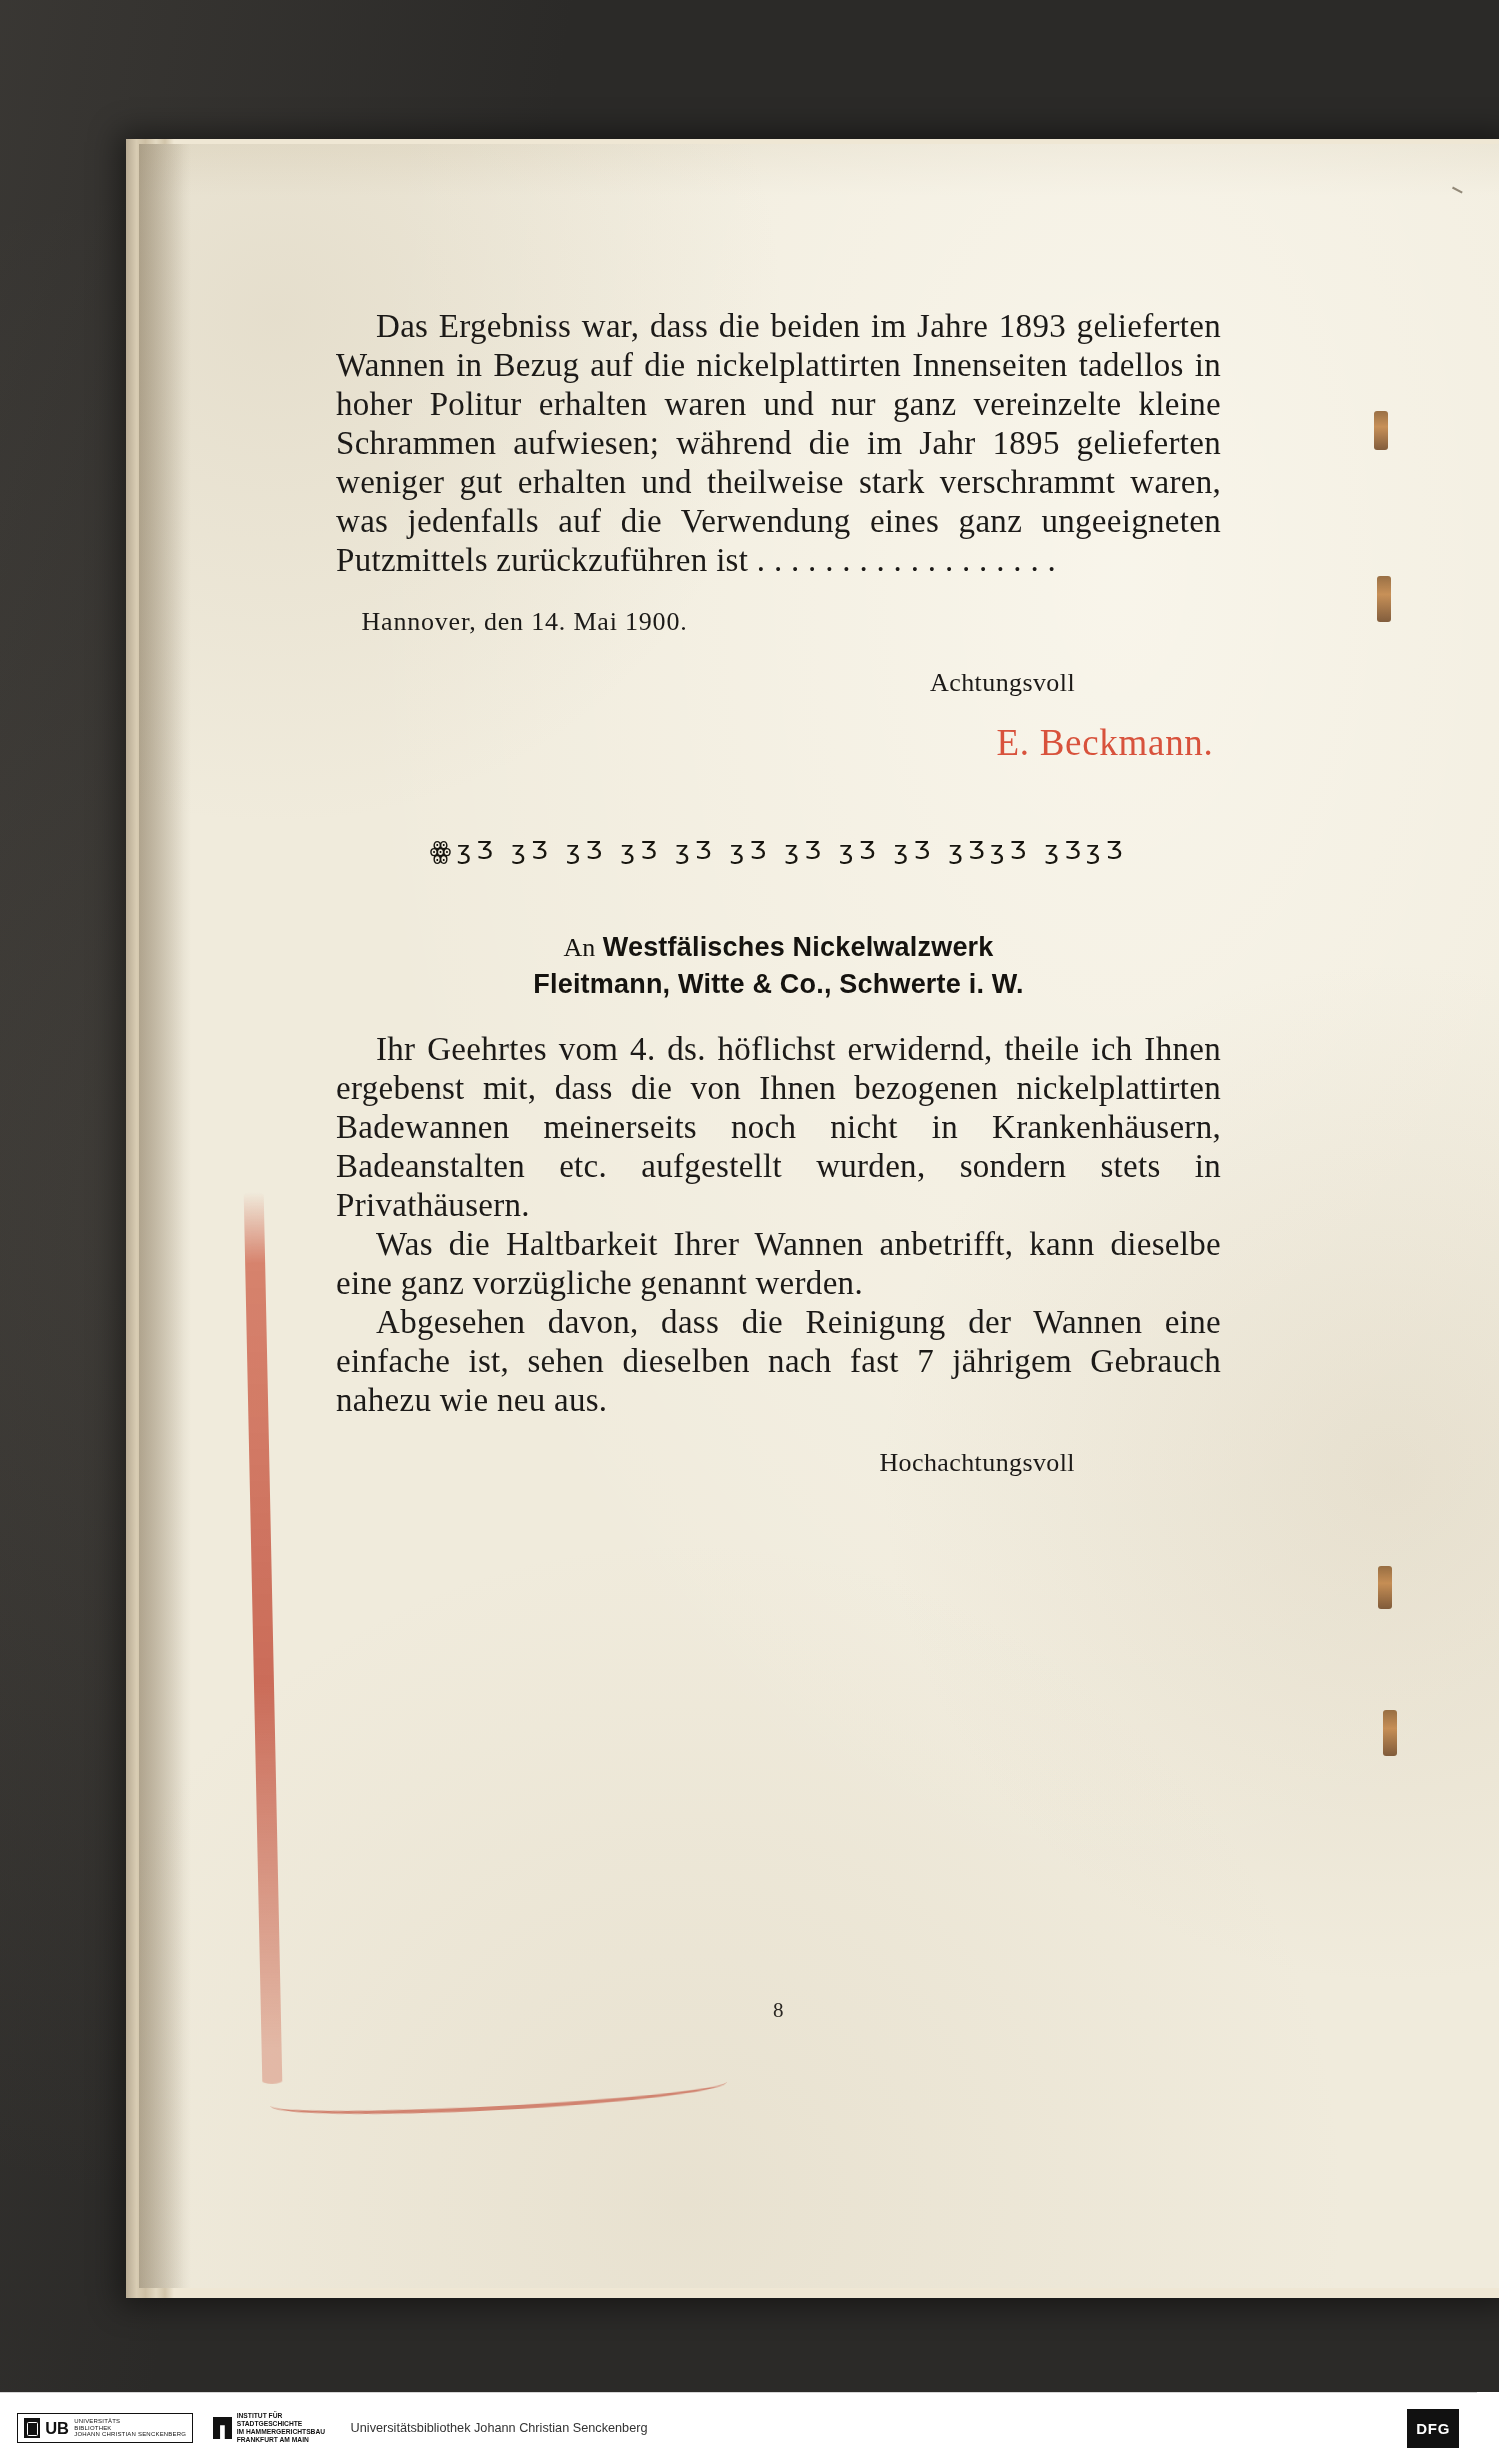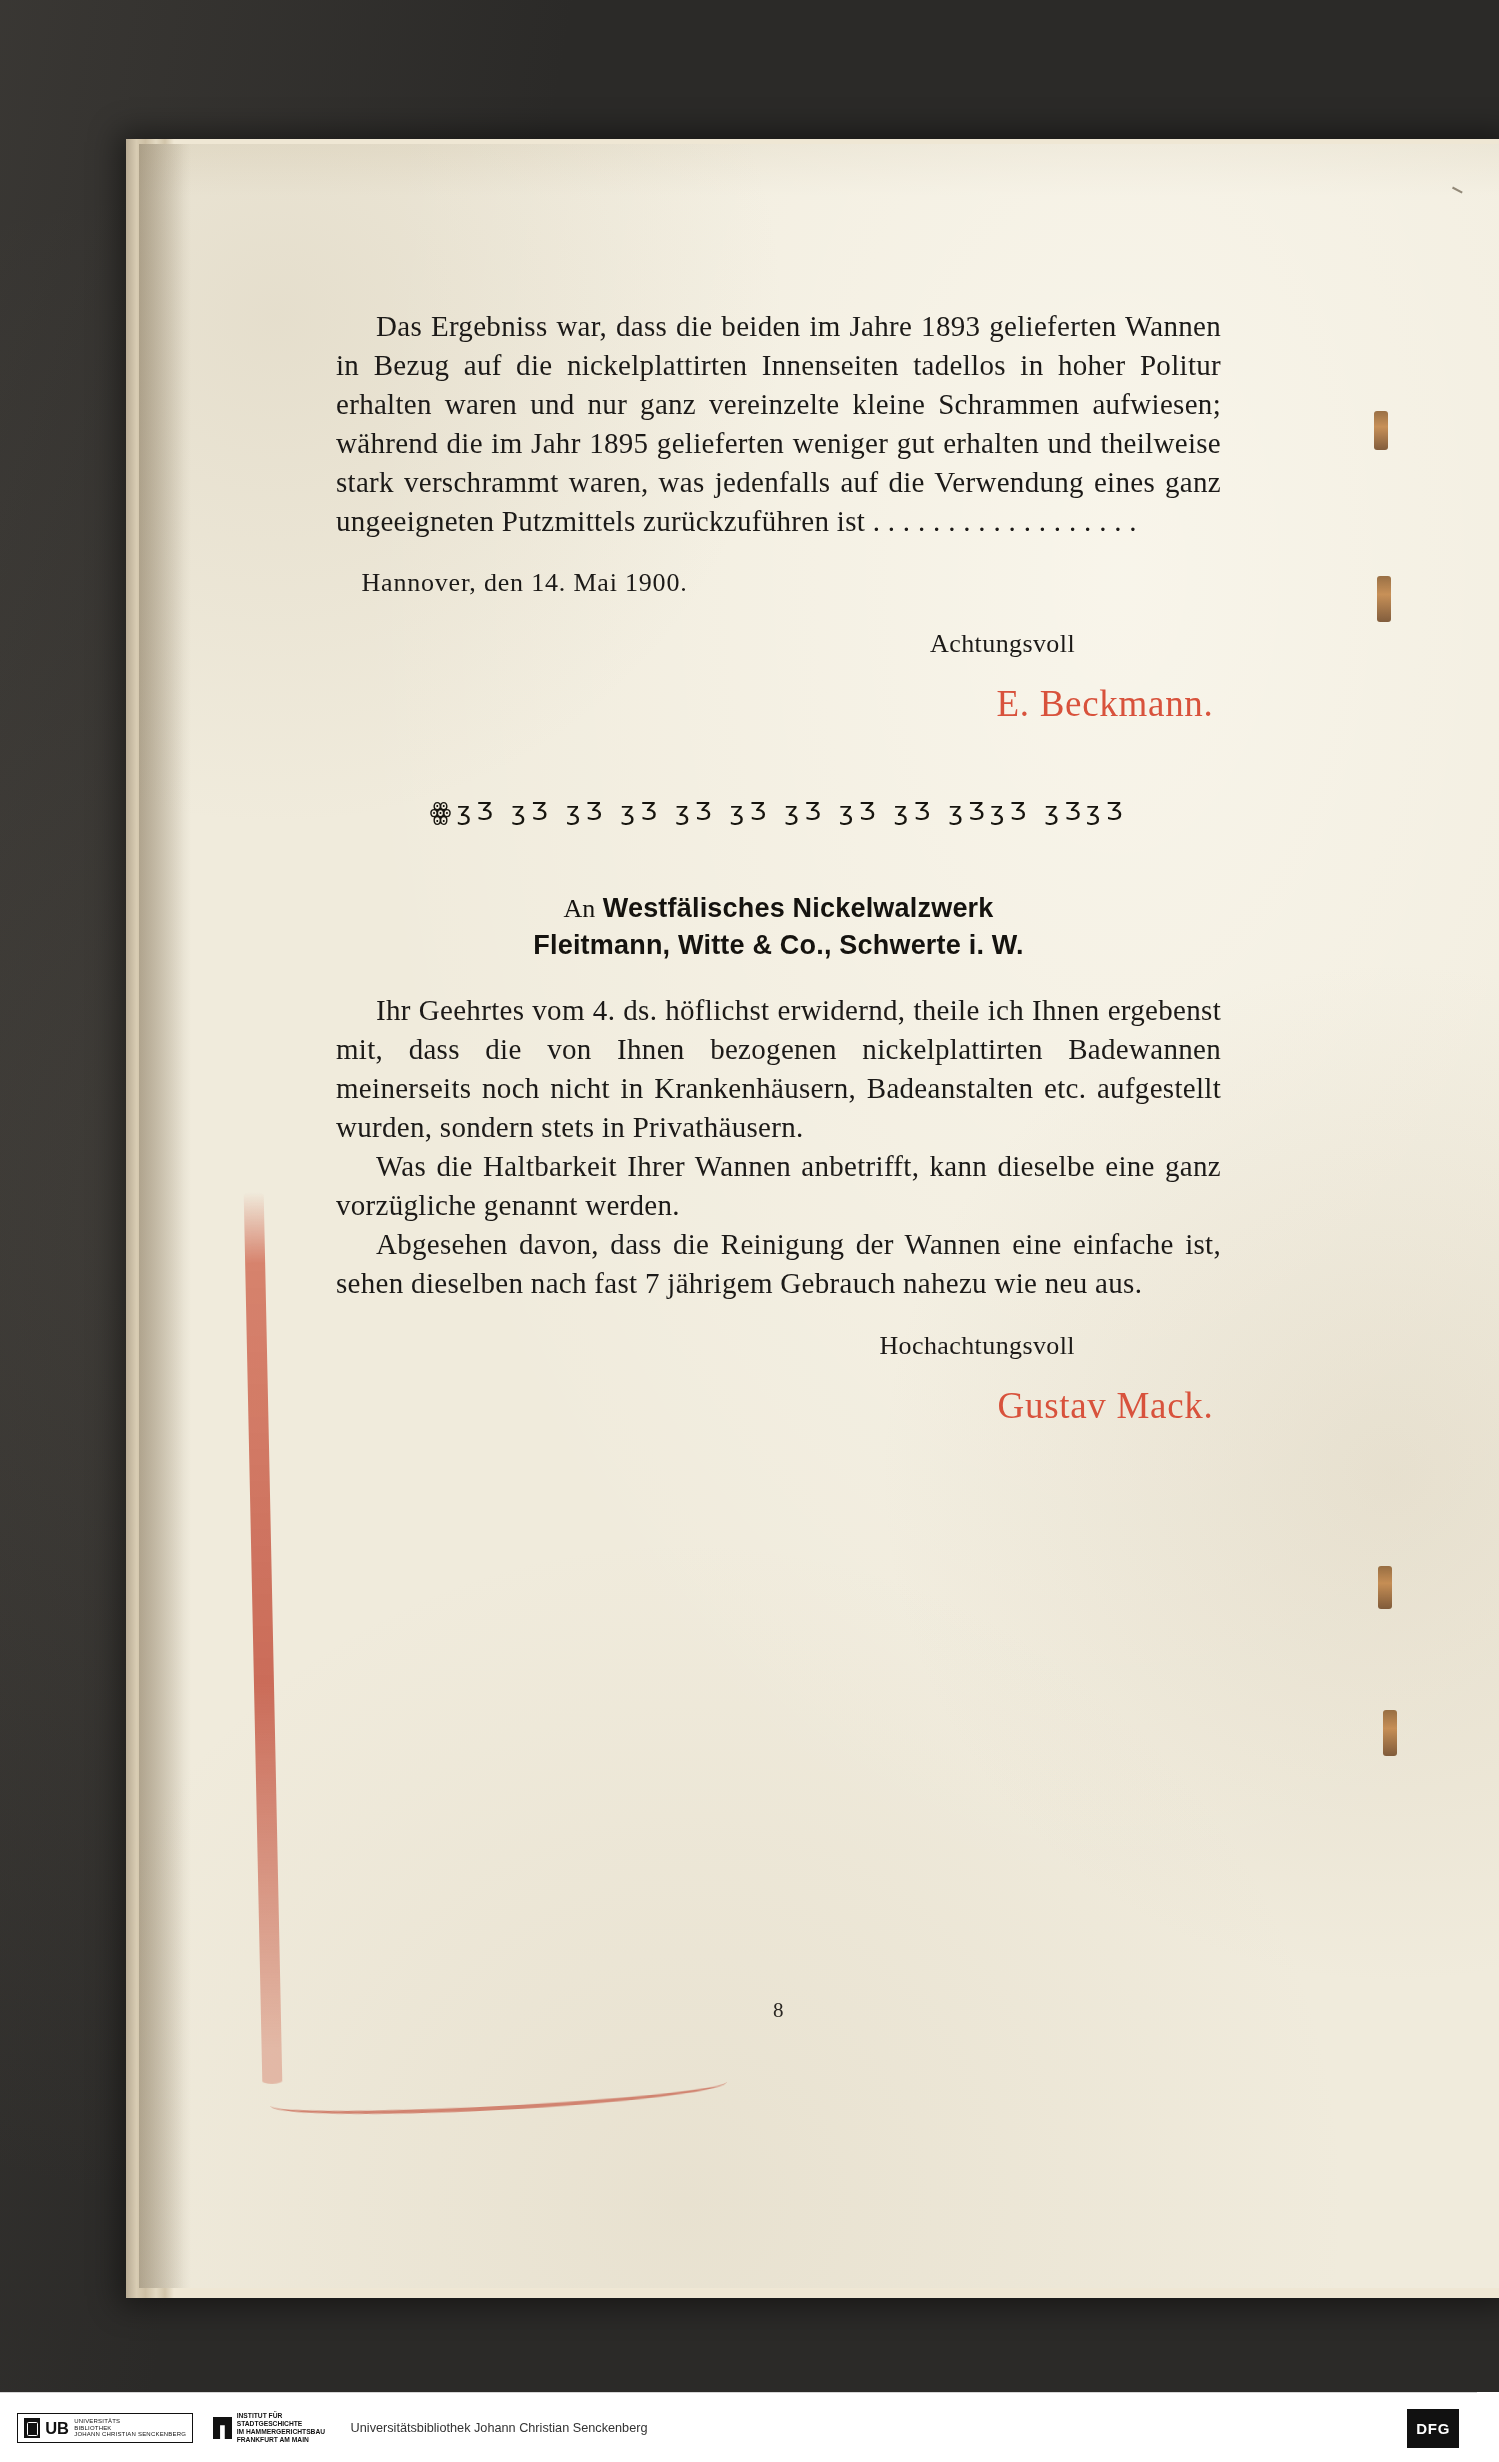--- a/index.html
+++ b/index.html
@@ -78,21 +78,21 @@
   
   .text-column {
     position: absolute;
     left: 336px;
     top: 307px;
     width: 885px;
   }
 
   p.para {
     margin: 0;
-    font-size: 29px;
+    font-size: 33px;
     line-height: 39px;
     color: #1c1a18;
     text-align: justify;
     letter-spacing: 0.3px;
     font-family: "Liberation Serif", serif;
   }
   p.para.indent { text-indent: 40px; }
 
   .place-line {
     margin: 22.5px 0 0 0;
@@ -338,21 +338,20 @@
       <span class="bold">Fleitmann, Witte &amp; Co., Schwerte i. W.</span>
     </div>
 
     <div class="second-body">
       <p class="para indent">Ihr Geehrtes vom 4. ds. höflichst erwidernd, theile ich Ihnen ergebenst mit, dass die von Ihnen bezogenen nickelplattirten Badewannen meinerseits noch nicht in Krankenhäusern, Badeanstalten etc. aufgestellt wurden, sondern stets in Privathäusern.</p>
       <p class="para indent">Was die Haltbarkeit Ihrer Wannen anbetrifft, kann dieselbe eine ganz vorzügliche genannt werden.</p>
       <p class="para indent">Abgesehen davon, dass die Reinigung der Wannen eine einfache ist, sehen dieselben nach fast 7 jährigem Gebrauch nahezu wie neu aus.</p>
     </div>
 
     <p class="closing">Hochachtungsvoll</p>
-    <p class="signature">Gustav Mack.</p>
   </section>
 </div>
 
 <div class="page-number">8</div>
 
 <div class="red-line"></div>
 <div class="red-swoosh"></div>
 
 <div class="footer">
 

